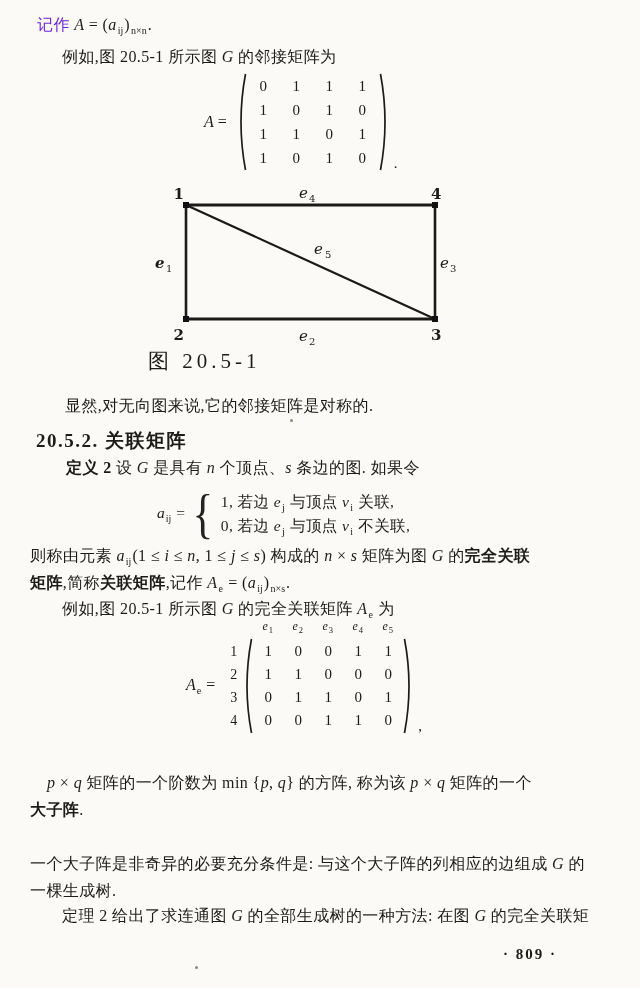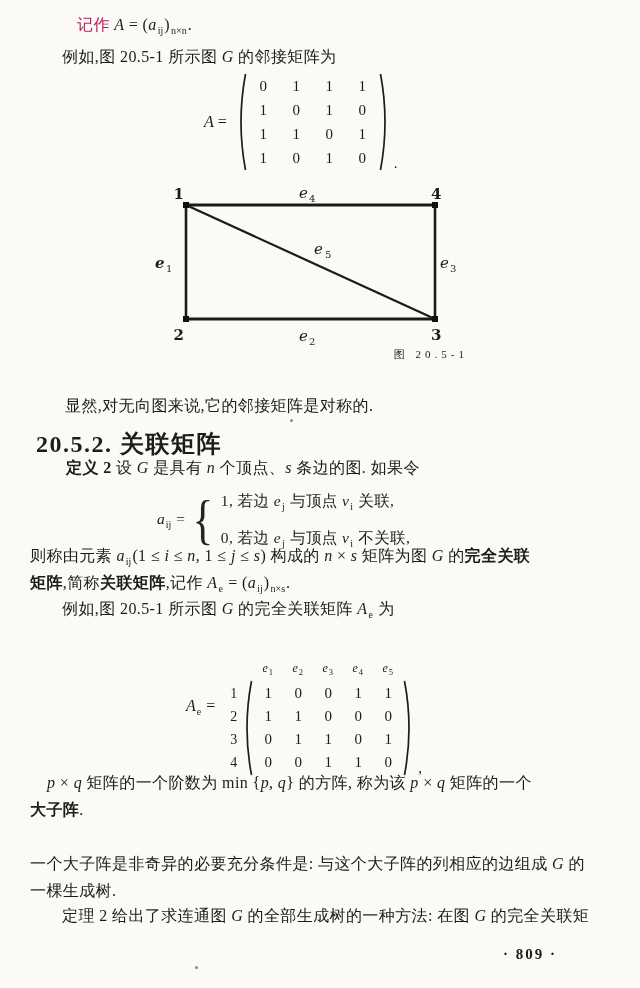--- a/index.html
+++ b/index.html
@@ -5,48 +5,48 @@
   html,body{margin:0;padding:0;background:#dddad4;}
   .page{
     position:relative;width:640px;height:988px;margin:0 auto;
     background:#fbfaf6;color:#1d1c1a;overflow:hidden;
     font-family:"Liberation Serif","DejaVu Serif",serif;
   }
   .line{position:absolute;white-space:nowrap;font-size:16px;line-height:21px;letter-spacing:.4px;}
   .i{font-style:italic;}
   .b{font-weight:bold;}
   .sub{font-size:10px;vertical-align:-4px;letter-spacing:0;margin:0 1px;}
-  .faded{color:#be185d;margin-left:40px;}
-  .heading{position:absolute;font-size:24px;font-weight:bold;letter-spacing:1.5px;}
+  .faded{color:#6d28d9;}
+  .heading{position:absolute;font-size:19px;font-weight:bold;letter-spacing:1.5px;}
   
   .matrix{position:absolute;display:flex;align-items:center;}
   .mlabel{font-size:16px;margin-right:8px;white-space:nowrap;}
   .mgrid{display:grid;justify-items:center;align-items:center;font-size:15px;}
   .g4{grid-template-columns:repeat(4,33px);grid-template-rows:repeat(4,24px);}
   .g5{grid-template-columns:repeat(5,30px);grid-template-rows:repeat(4,23px);}
   .mcol{display:flex;flex-direction:column;}
   .mheads{display:grid;grid-template-columns:repeat(5,30px);justify-items:center;
-          font-size:12px;height:21px;margin-left:30px;align-items:center;margin-top:42px;}
+          font-size:12px;height:21px;margin-left:30px;align-items:center;}
   .mheads .hd{letter-spacing:0;}
   .mheads .sub{font-size:8.5px;vertical-align:-3px;font-style:normal;}
   .mbody{display:flex;align-items:center;}
   .mrowlabels{display:grid;grid-template-rows:repeat(4,23px);align-items:center;
               font-size:14px;width:14px;margin-right:4px;justify-items:end;}
   .mpunct{font-size:15px;align-self:flex-end;margin-left:3px;}
   .paren{display:block;}
   
   .cases{position:absolute;display:flex;align-items:center;}
   .cases-lhs{font-size:15.5px;margin-right:5px;white-space:nowrap;}
   .brace{font-size:54px;font-weight:400;line-height:46px;margin-right:5px;
          transform:scaleX(.8);color:#222;}
-  .caselines{display:flex;flex-direction:column;row-gap:16px;font-size:15.5px;letter-spacing:.4px;}
+  .caselines{display:flex;flex-direction:column;row-gap:3px;font-size:15.5px;letter-spacing:.4px;}
   .caselines .cl{white-space:nowrap;}
   
   .figure{position:absolute;}
-  .caption{position:absolute;text-align:right;font-size:11px;letter-spacing:4px;}
+  .caption{position:absolute;text-align:left;font-size:21px;letter-spacing:4px;}
   .pagenum{position:absolute;font-weight:bold;font-size:15px;letter-spacing:2px;}
   svg text{font-family:"DejaVu Serif","Liberation Serif",serif;fill:#1d1c1a;}
   .speck{position:absolute;width:3px;height:3px;background:#8a8880;border-radius:50%;}
 </style>
 </head>
 <body>
 
 <div class="page">
 
   <div class="line" style="left:37px;top:14px"><span class="faded">记作  </span><span class="i">A</span><span> = (</span><span class="i">a</span><span class="sub">ij</span><span>)</span><span class="sub">n×n</span><span>.</span></div>

